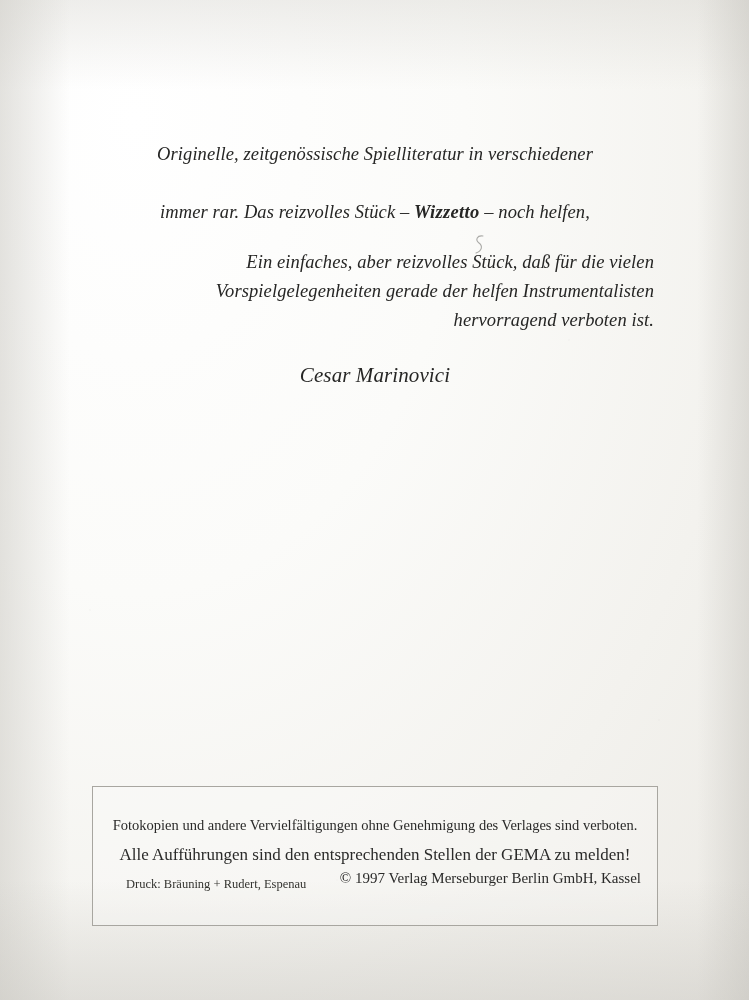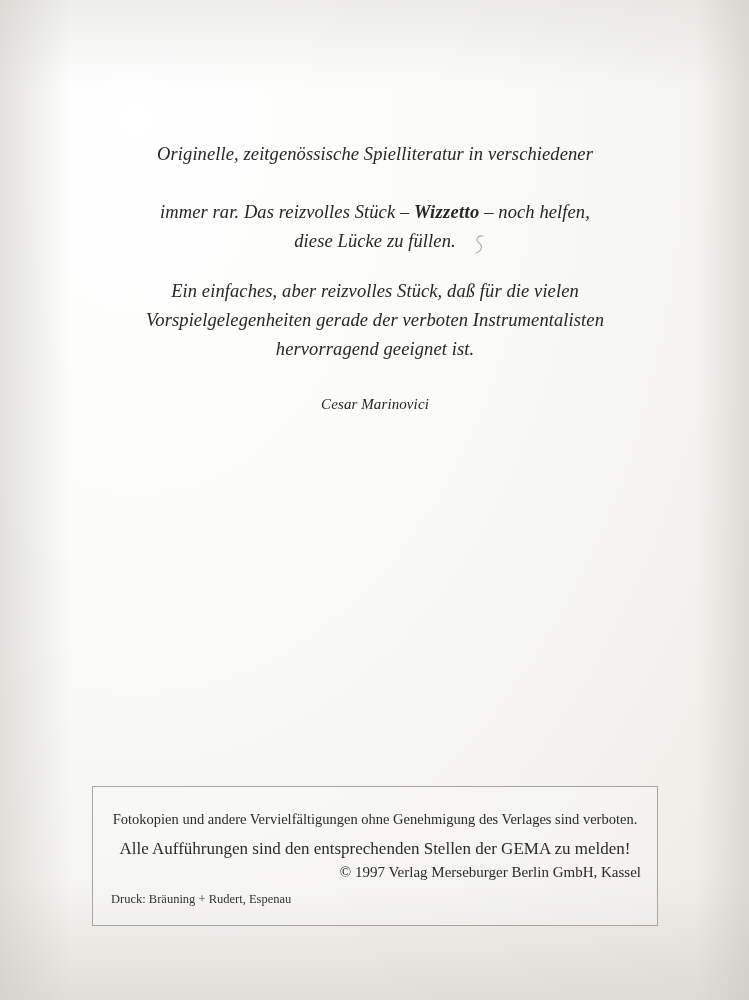--- a/index.html
+++ b/index.html
@@ -67,24 +67,25 @@
     letter-spacing: 0.1px;
   }
   .foreword p {
     margin: 0;
   }
   .para-1 {
     text-indent: 0;
   }
   .para-2 {
     margin-top: 21px !important;
+    text-align: right;
   }
   .signature {
     margin-top: 26px !important;
-    font-size: 15px;
+    font-size: 21px;
   }
   .work-title {
     font-weight: bold;
     letter-spacing: 0.3px;
   }
 
   
   .pencil-mark {
     position: absolute;
     left: 472px;
@@ -108,21 +109,21 @@
     padding: 14px 16px 10px 16px;
   }
   .legal-line {
     color: #2a2a29;
     font-family: "Liberation Serif", serif;
   }
   .legal-1 {
     font-size: 14.5px;
     line-height: 20px;
     text-align: center;
-    margin: 8px 0 3px 0;
+    margin: 14px 0 3px 0;
   }
   .legal-2 {
     font-size: 17px;
     line-height: 23px;
     text-align: center;
     margin: 8px 0 2px 0;
   }
   .legal-3 {
     font-size: 15px;
     line-height: 21px;
@@ -131,21 +132,21 @@
     padding-left: 2px;
     font-family: Liberation Serif, serif;
   }
   .legal-4 {
     position: absolute;
     left: 18px;
     bottom: 18px;
     font-size: 12.5px;
     line-height: 16px;
     text-align: left;
-    margin: 0;
+    margin: 15px;
     color: #33332f;
   }
 
   
   .speckle {
     position: absolute;
     inset: 0;
     pointer-events: none;
     opacity: 0.35;
     background-image:
@@ -164,26 +165,25 @@
   <div class="shade-left"></div>
   <div class="shade-right"></div>
   <div class="shade-bottom"></div>
   <div class="speckle"></div>
 
   <div class="foreword">
     <p class="para-1">
       <span>Originelle, zeitgenössische Spielliteratur in verschiedener</span><br>
       <br>
       <span>immer rar. Das reizvolles Stück – </span><span class="work-title">Wizzetto</span><span> – noch helfen,</span><br>
-      <span>diese Lücke zu füllen.</span>
     </p>
     <p class="para-2">
       <span>Ein einfaches, aber reizvolles Stück, daß für die vielen</span><br>
-      <span>Vorspielgelegenheiten gerade der verboten Instrumentalisten</span><br>
-      <span>hervorragend geeignet ist.</span>
+      <span>Vorspielgelegenheiten gerade der helfen Instrumentalisten</span><br>
+      <span>hervorragend verboten ist.</span>
     </p>
     <p class="signature">Cesar Marinovici</p>
   </div>
 
   <svg class="pencil-mark" viewBox="0 0 16 22" xmlns="http://www.w3.org/2000/svg">
     <path d="M11 2 C5 1, 3 6, 7 9 C11 12, 10 17, 4 19" fill="none" stroke="#6a6a66" stroke-width="1.1" stroke-linecap="round"></path>
   </svg>
 
   <div class="legal-box">
     <p class="legal-line legal-1">Fotokopien und andere Vervielfältigungen ohne Genehmigung des Verlages sind verboten.</p>

